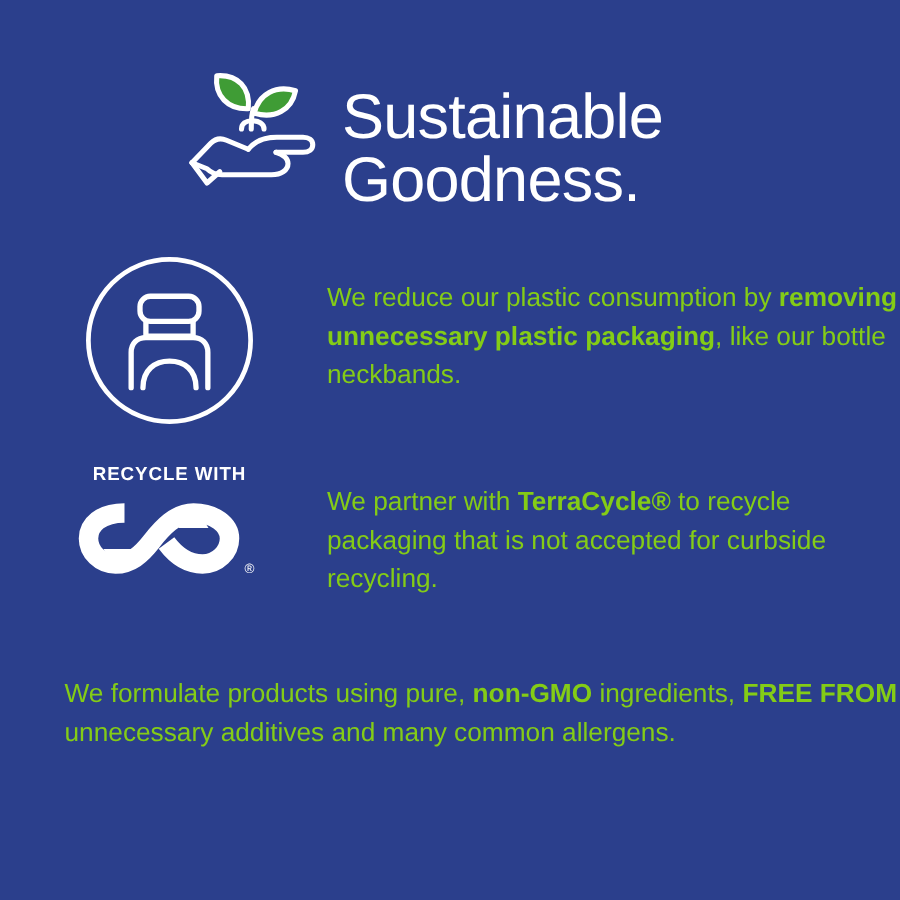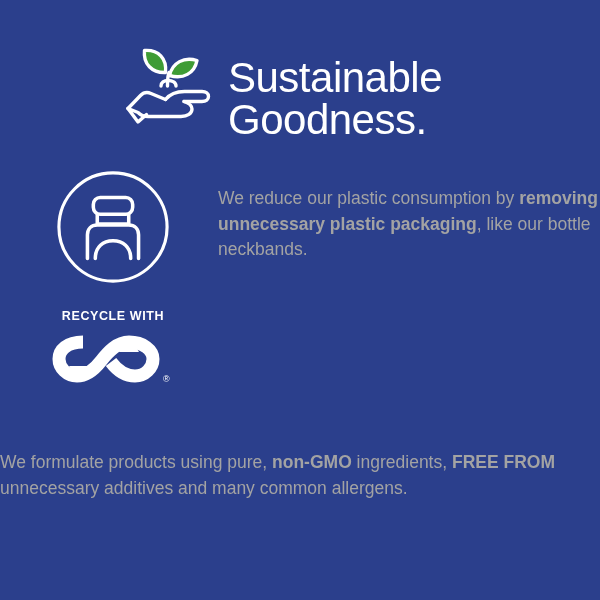--- a/index.html
+++ b/index.html
@@ -68,28 +68,28 @@
     flex: 0 0 218px;
     display: flex;
     align-items: flex-start;
     justify-content: center;
     padding-left: 8px;
     box-sizing: border-box;
   }
   .icon-cell.tc { padding-top: 2px; }
   .text-cell {
     flex: 1 1 auto;
-    color: #a3a3a3;
+    color: #84cc16;
     font-size: 17.5px;
     line-height: 1.46;
     padding-top: 18px;
     padding-right: 2px;
   }
   .row-2 .text-cell { padding-top: 14px; }
-  .row-3 .text-cell { padding-top: 10px; }
+  .row-3 .text-cell { padding-top: 10px; margin-left: 43px; }
   .text-cell b { font-weight: bold; }
 
   
   .tc-lockup {
     width: 140px;
     text-align: center;
     color: #ffffff;
   }
   .tc-top {
     font-size: 12.5px;
@@ -176,20 +176,23 @@
 
             <path d="M26 38 L46 38 L36 54 Z" fill="#ffffff"></path>
 
             <path d="M96 24 L76 24 L86 8 Z" fill="#ffffff"></path>
 
             <text x="120" y="54" font-family="Liberation Sans, sans-serif" font-size="9" fill="#ffffff">®</text>
           </svg>
         </span>
       </div>
     </div>
+    <div class="text-cell">
+      <span>We partner with </span><b>TerraCycle®</b><span> to recycle packaging that is not accepted for curbside recycling.</span>
+    </div>
   </div>
 
   <div class="row row-3">
     <div class="text-cell">
       <span>We formulate products using pure, </span><b>non-GMO</b><span> ingredients, </span><b>FREE FROM</b><span> unnecessary additives and many common allergens.</span>
     </div>
   </div>
 
 </div>
 

